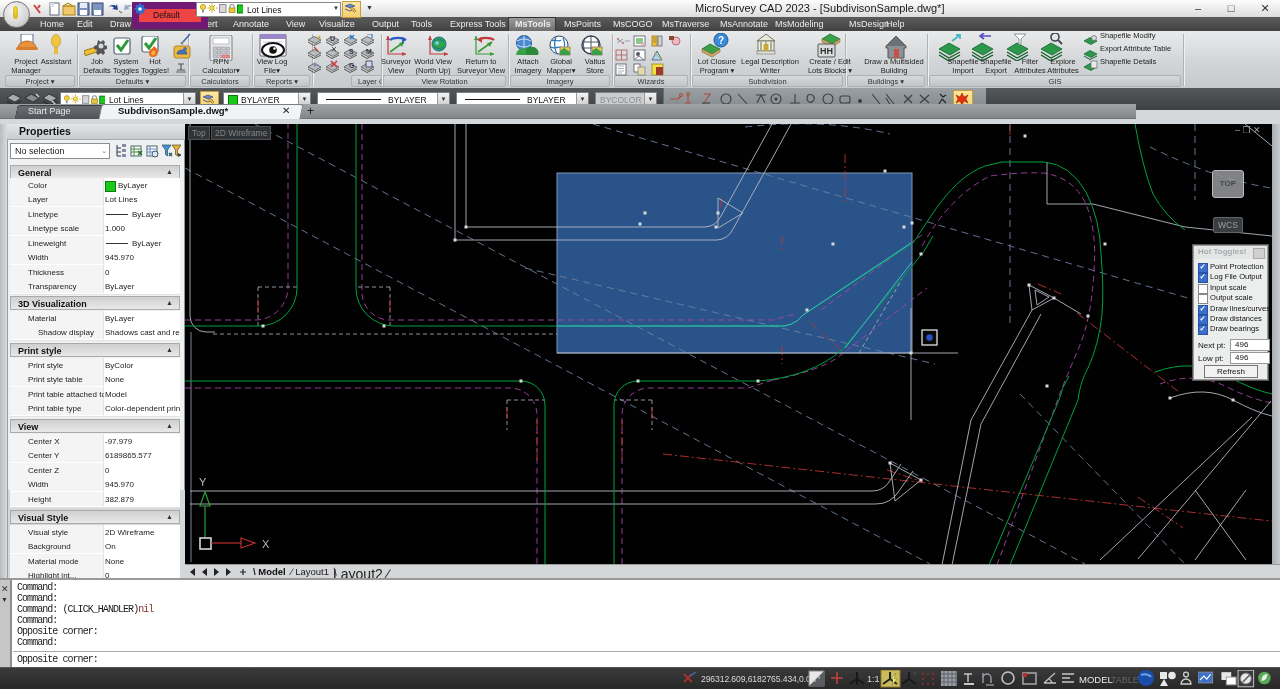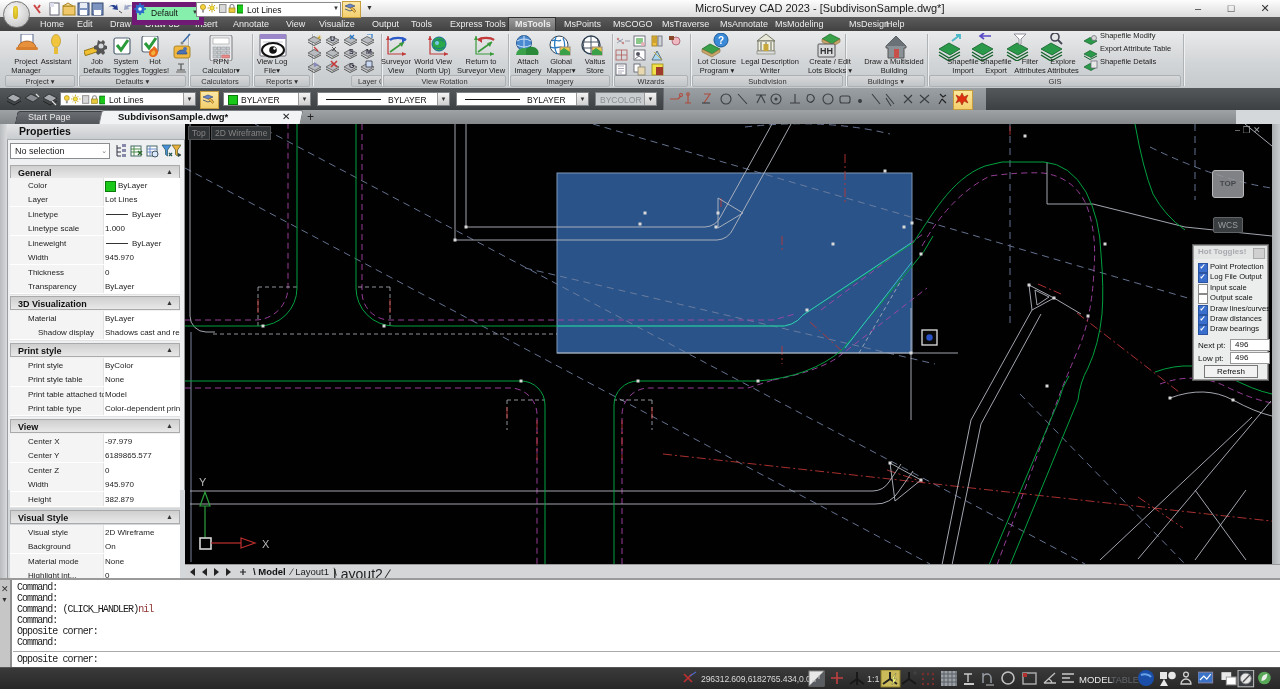--- a/index.html
+++ b/index.html
@@ -16,21 +16,21 @@
 
 #ribbon{left:0;top:31px;width:1280px;height:57px;background:linear-gradient(#e9eaeb,#d2d5d7 55%,#c7cacc);border-bottom:1px solid #8f9193;}
 .rlabel{position:absolute;top:44px;height:12px;background:linear-gradient(#d6d8da,#c2c5c7);border:1px solid #aeb1b3;border-radius:2px;font-size:7.5px;color:#333;text-align:center;line-height:12px;box-sizing:border-box;}
 .rsep{position:absolute;top:3px;height:52px;width:1px;background:#b0b3b5;border-right:1px solid #eef0f1;}
 .blabel{position:absolute;font-size:7.5px;color:#222;text-align:center;line-height:8.5px;width:60px;}
 
 #tb2{left:0;top:88px;width:1280px;height:22px;background:linear-gradient(#54585b,#3c4043);}
 .combo{position:absolute;top:4px;height:14px;background:#fff;border:1px solid #7e8284;box-sizing:border-box;font-size:8.5px;color:#111;}
 .combo .arr{position:absolute;right:0;top:0;width:11px;height:12px;background:linear-gradient(#f4f4f4,#cfcfcf);border-left:1px solid #9a9a9a;text-align:center;font-size:6px;line-height:12px;color:#333;}
 
-#tabrow{left:0;top:110px;width:1236px;height:14px;background:linear-gradient(#9fa3a6,#84888b);border-bottom:1px solid #6f7376;}
+#tabrow{left:0;top:104px;width:1136px;height:14px;background:linear-gradient(#9fa3a6,#84888b);border-bottom:1px solid #6f7376;}
 
 #props{left:0;top:124px;width:185px;height:366px;background:#eef0f1;border-right:1px solid #8f9193;box-sizing:border-box;}
 .prow{position:absolute;left:10px;width:170px;height:15px;background:#fff;border-bottom:1px solid #e2e2e2;font-size:8px;color:#222;overflow:hidden;white-space:nowrap;}
 .plab{position:absolute;left:18px;top:3px;width:76px;white-space:nowrap;overflow:hidden;}
 .pval{position:absolute;left:95px;top:3px;}
 .pcell{position:absolute;left:0;width:93px;height:14px;background:#f4f4f4;border-right:1px solid #e2e2e2;}
 .phead{position:absolute;left:10px;width:170px;height:14px;background:linear-gradient(#cfcfcf,#e8e8e8);border:1px solid #aaa;box-sizing:border-box;font-size:9px;font-weight:bold;color:#111;}
 
 #vp{left:185px;top:124px;width:1087px;height:440px;background:#010101;}
 #vscroll{left:1272px;top:124px;width:8px;height:440px;background:linear-gradient(90deg,#aaadaf,#c9ccce);}
@@ -86,21 +86,21 @@
     <rect x="50" y="9" width="7" height="5" fill="#fff"></rect>
     <rect x="62" y="2" width="11" height="12" fill="#7d94c0" stroke="#33476e"></rect>
     <rect x="64" y="9" width="7" height="5" fill="#fff"></rect>
     <path d="M78 8 a5 5 0 0 1 8 -3 l1 -2 1 6 -6 -1 2 -1 a3.2 3.2 0 0 0 -6 1z" fill="#27408f"></path>
     <path d="M89 10 l3 2" stroke="#555" fill="none"></path>
     <path d="M104 8 a5 5 0 0 0 -8 -3 l-1 -2 -1 6 6 -1 -2 -1 a3.2 3.2 0 0 1 6 1z" fill="#9aa6c4"></path>
     <path d="M107 10 l3 2" stroke="#555" fill="none"></path>
   </g>
 </svg>
 
-<div class="abs" style="left:132px;top:2px;width:62px;height:13px;background:#86efac;border:5px solid #701a75;font-size:8.5px;color:#111;z-index:4;">
+<div class="abs" style="left:132px;top:2px;width:62px;height:13px;background:#ef4444;border:7px solid #701a75;font-size:8.5px;color:#111;z-index:4;">
   <span style="position:absolute;left:14px;top:1px;">Default</span>
   <span style="position:absolute;right:1px;top:2px;font-size:6px;color:#333;">▼</span>
 </div>
 <svg class="abs" style="left:134px;top:3px;z-index:5;" width="12" height="12" viewBox="0 0 12 12">
     <circle cx="6" cy="6" r="4.5" fill="#2d6ccc"></circle>
     <circle cx="6" cy="6" r="1.8" fill="#fff"></circle>
     <g stroke="#2d6ccc" stroke-width="1.6">
       <path d="M6 0 v2 M6 10 v2 M0 6 h2 M10 6 h2 M2 2 l1.4 1.4 M8.6 8.6 l1.4 1.4 M10 2 l-1.4 1.4 M3.4 8.6 L2 10"></path>
     </g>
   </svg>

